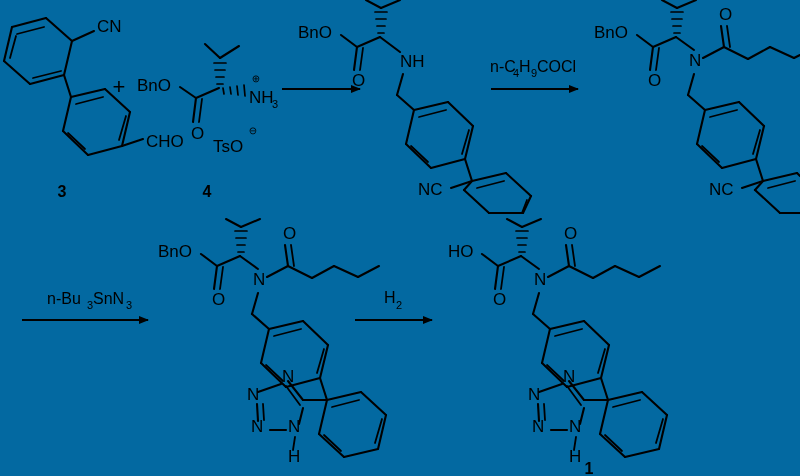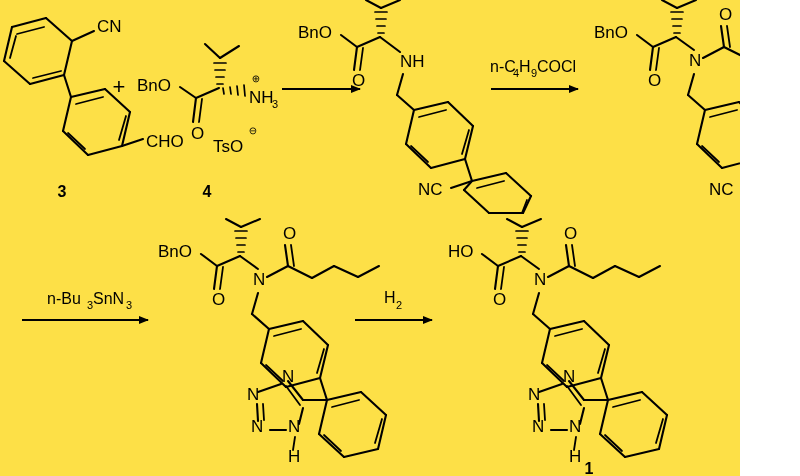--- a/index.html
+++ b/index.html
@@ -3,23 +3,23 @@
 <meta charset="utf-8">
 <title>Reaction Scheme</title>
 <style>
   html,body{margin:0;padding:0;background:#fff;}
   body{
     font-family:"Liberation Sans", sans-serif;
     color:#000;
   }
   #scheme{
     position:relative;
-    width:740px;
+    width:800px;
     height:476px;
-    background:#fde047;
+    background:#0369a1;
     overflow:hidden;
   }
   #scheme svg{position:absolute;left:0;top:0;}
   .atom{
     font-family:"Liberation Sans", sans-serif;
     font-size:17px;
     fill:#000;
     dominant-baseline:middle;
   }
   .atom-sm{

